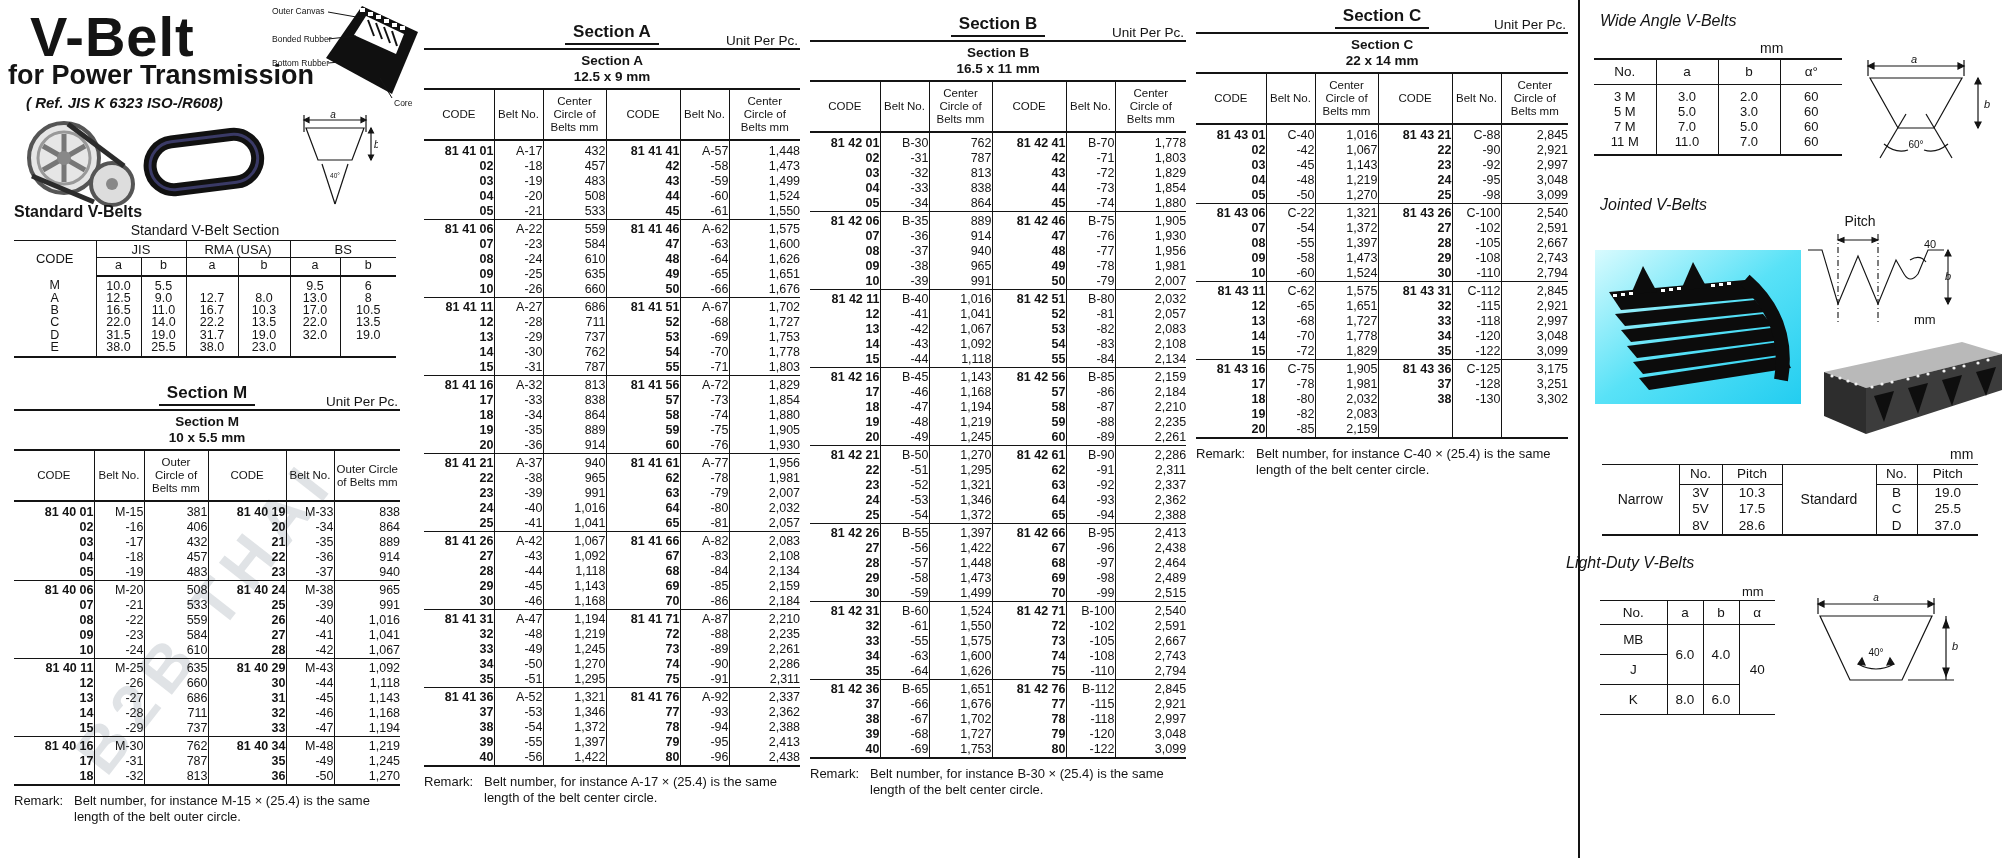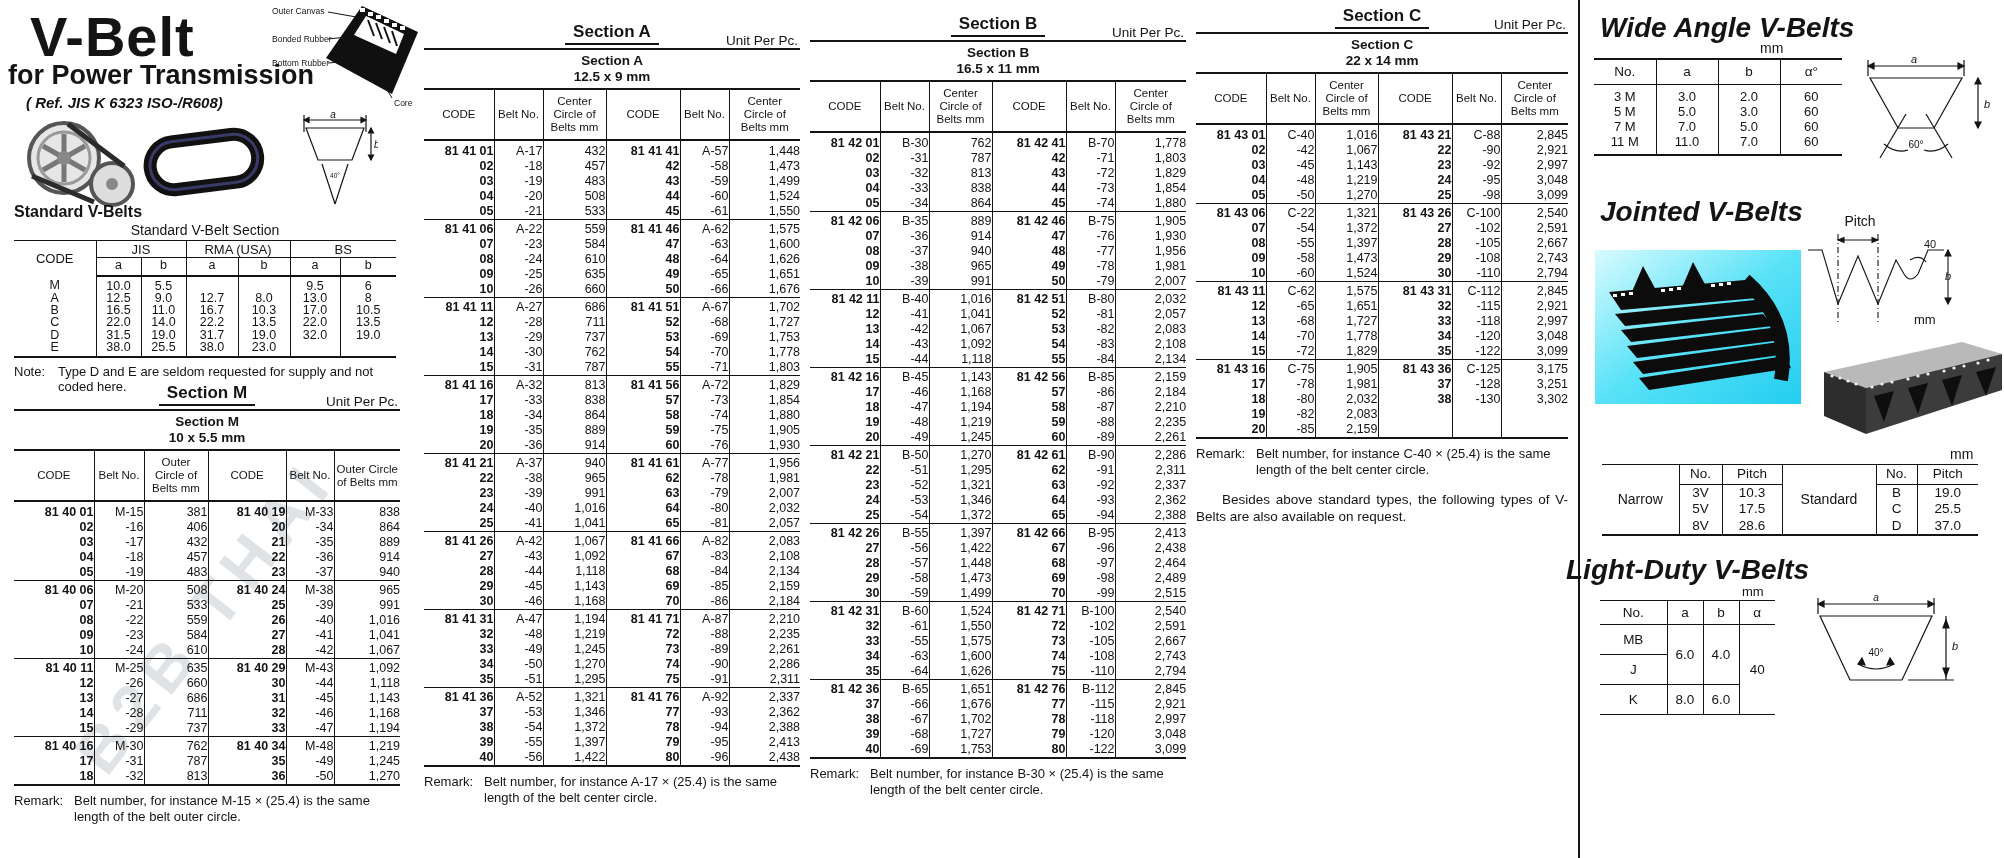--- a/index.html
+++ b/index.html
@@ -8,21 +8,21 @@
   .abs{position:absolute}
   .col{position:absolute}
   
   .big-title{font-weight:800;font-size:56px;letter-spacing:1px}
   .sub-title{font-weight:800;font-size:27px}
   .ref{font-style:italic;font-weight:bold;font-size:15px}
   .h-std{font-weight:bold;font-size:16px}
   .sec-headrow{position:relative;text-align:center;height:26px}
   .sec-title{font-weight:bold;font-size:17px;border-bottom:2px solid #141414;display:inline-block;padding:0 8px 1px}
   .unit{position:absolute;right:2px;top:11px;font-size:13.5px}
-  .it-head{font-style:italic;font-weight:bold;font-size:28px}
+  .it-head{font-style:italic;font-weight:normal;font-size:16px}
   .mm{font-size:14px}
   
   table{border-collapse:collapse}
   .vl{border-left:1.2px solid #141414}
   
   .sec-table{width:100%;table-layout:fixed;font-size:12.5px;border-top:2.5px solid #141414;border-bottom:2.5px solid #141414}
   .sec-table td{padding:0;line-height:15px;vertical-align:top}
   .sec-table tr.tsub td{border-bottom:2px solid #141414;text-align:center;font-weight:bold;font-size:13.5px;line-height:16px;padding:3px 0}
   .sec-table tr.thead td{border-bottom:2px solid #141414;text-align:center;font-size:11.5px;line-height:13px;padding:5px 2px;vertical-align:middle;font-weight:normal}
   .sec-table tr.gs td{border-top:1.5px solid #141414;padding-top:2px}
@@ -236,24 +236,20 @@
             <td>E</td>
             <td class="vl">38.0</td>
             <td class="vl">25.5</td>
             <td class="vl">38.0</td>
             <td class="vl">23.0</td>
             <td class="vl"></td>
             <td class="vl"></td>
           </tr>
         </tbody>
     </table>
-    <div class="note">
-      <span class="rl">Note:</span>
-      <span style="width:320px">Type D and E are seldom requested for supply and not coded here.</span>
-    </div>
   </div>
 
   <div class="col" style="left:14px;top:383px;width:386px">
     <div class="sec-headrow">
       <span class="sec-title">Section M</span>
       <span class="unit">Unit Per Pc.</span>
     </div>
     <div>
         <table class="sec-table">
           <colgroup>
@@ -1340,21 +1336,20 @@
               <td class="c-belt vl"></td>
               <td class="c-val vl"></td>
             </tr>
           </tbody>
         </table>
       </div>
     <div class="remark">
       <span class="rl">Remark:</span>
       <span class="rt">Belt number, for instance C-40 × (25.4) is the same length of the belt center circle.</span>
     </div>
-    <div class="besides">Besides above standard types, the following types of V-Belts are also available on request.</div>
   </div>
 
   <div class="vdivider"></div>
 
   <div class="abs it-head" style="left:1600px;top:12px">Wide Angle V-Belts</div>
   <div class="abs mm" style="left:1760px;top:40px">mm</div>
   <div class="col" style="left:1594px;top:58px;width:248px">
     <table class="wa-table">
       <colgroup>
           <col style="width:62px">

